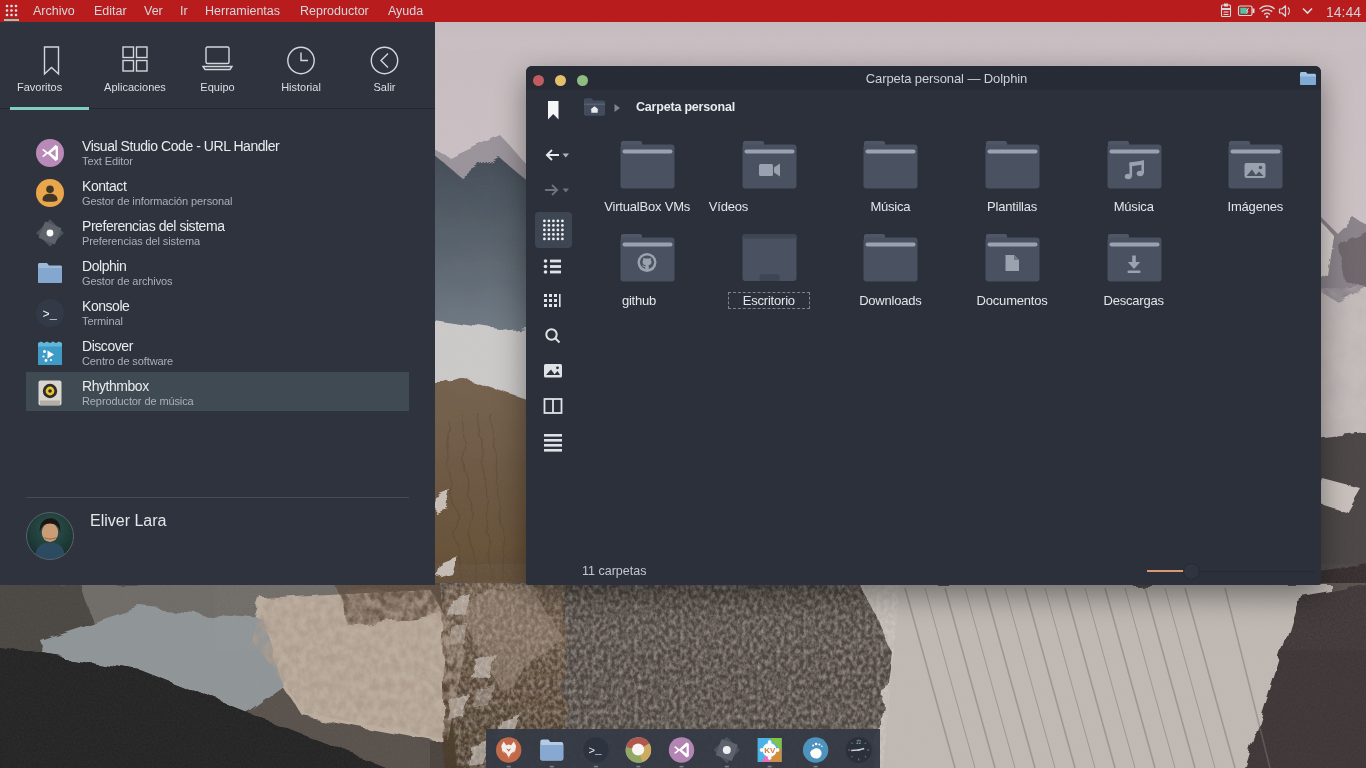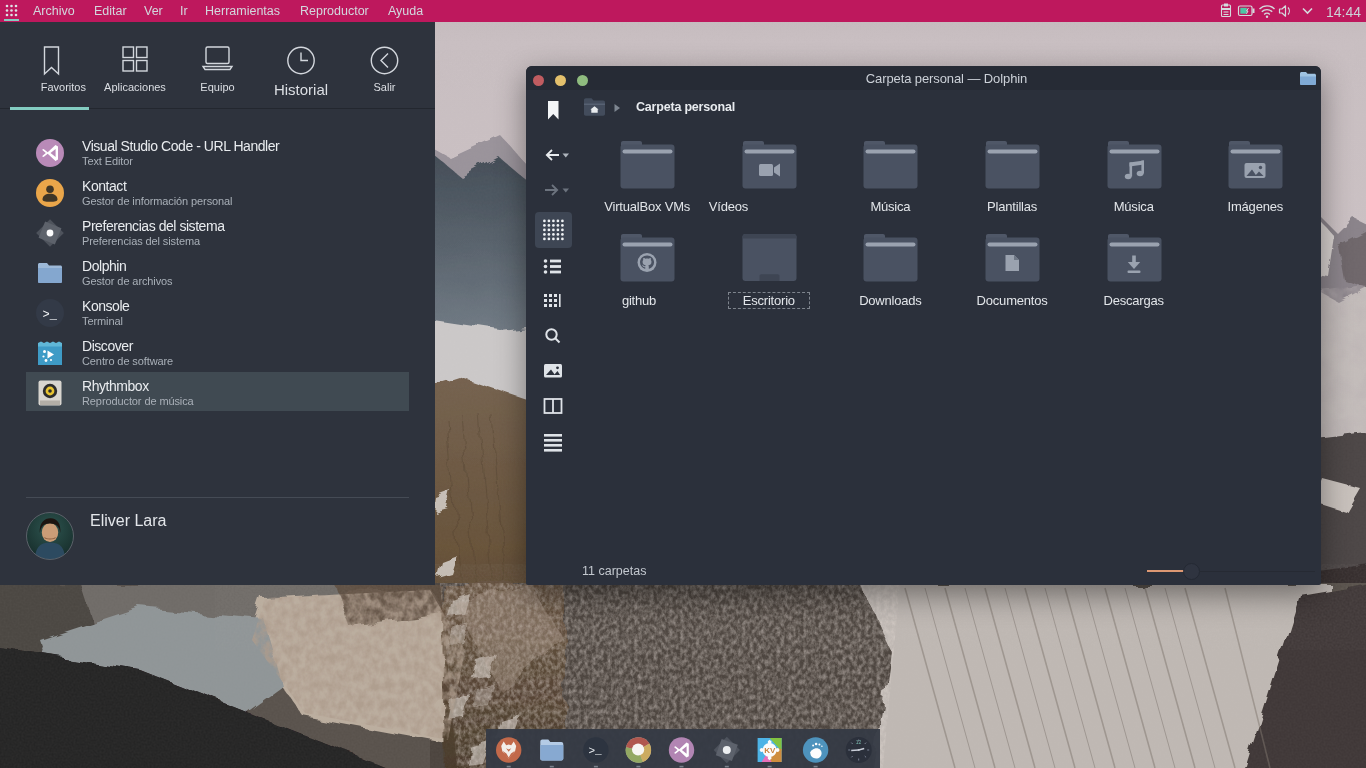--- a/index.html
+++ b/index.html
@@ -177,21 +177,21 @@
     <line x1="1085" y1="588" x2="1135" y2="768"></line>
     <line x1="1125" y1="588" x2="1175" y2="768"></line>
     <line x1="1165" y1="588" x2="1215" y2="768"></line>
   </g>
 
   <rect x="430" y="22" width="936" height="60" filter="url(#grain)" opacity="0.05"></rect>
   <rect x="320" y="100" width="1046" height="500" filter="url(#grain)" opacity="0.10"></rect>
   <rect x="0" y="583" width="1366" height="185" filter="url(#grain)" opacity="0.16"></rect>
 </svg>
 
-<div class="abs" id="menubar" style="left:0;top:0;width:1366px;height:22px;background:#be185d;color:#d3d8de;font-size:12.5px;">
+<div class="abs" id="menubar" style="left:0;top:0;width:1366px;height:22px;background:#b91c1c;color:#d3d8de;font-size:12.5px;">
   <svg class="abs" width="13" height="13" viewBox="0 0 13 13" style="left:5px;top:4px">
     <g fill="#dfe3e8">
       <circle cx="2" cy="2" r="1.3"></circle>
         <circle cx="6.5" cy="2" r="1.3"></circle>
         <circle cx="11" cy="2" r="1.3"></circle>
       <circle cx="2" cy="6.5" r="1.3"></circle>
         <circle cx="6.5" cy="6.5" r="1.3"></circle>
         <circle cx="11" cy="6.5" r="1.3"></circle>
       <circle cx="2" cy="11" r="1.3"></circle>
         <circle cx="6.5" cy="11" r="1.3"></circle>
@@ -259,24 +259,24 @@
       <g>
         <circle cx="301" cy="38.5" r="13.2"></circle>
         <path d="M301,30.5 V38.5 H308"></path>
       </g>
       <g>
         <circle cx="384.5" cy="38.5" r="13.2"></circle>
         <path d="M388,31.5 L381,38.5 L388,45.5"></path>
       </g>
     </g>
   </svg>
-  <div class="abs" style="left:17px;top:59px;width:69px;height:14px;text-align:right;font-size:11px;color:#dcdfe4">Favoritos</div>
+  <div class="abs" style="left:17px;top:59px;width:69px;height:14px;text-align:left;font-size:11px;color:#dcdfe4">Favoritos</div>
   <div class="abs" style="left:95px;top:59px;width:80px;height:14px;text-align:center;font-size:11px;color:#dcdfe4">Aplicaciones</div>
   <div class="abs" style="left:182px;top:59px;width:71px;height:14px;text-align:center;font-size:11px;color:#dcdfe4">Equipo</div>
-  <div class="abs" style="left:263px;top:59px;width:76px;height:14px;text-align:center;font-size:15px;color:#dcdfe4">Historial</div>
+  <div class="abs" style="left:263px;top:59px;width:76px;height:14px;text-align:center;font-size:11px;color:#dcdfe4">Historial</div>
   <div class="abs" style="left:355px;top:59px;width:59px;height:14px;text-align:center;font-size:11px;color:#dcdfe4">Salir</div>
   <div class="abs" style="left:0;top:86px;width:435px;height:1px;background:#23272f"></div>
   <div class="abs" style="left:10px;top:85px;width:79px;height:2.5px;background:#83ccc1"></div>
 
   <div class="abs" style="left:26px;top:350px;width:383px;height:39px;background:#404a52"></div>
 
   <svg class="abs" width="30" height="30" viewBox="0 0 30 30" style="left:35px;top:116px">
     <circle cx="15" cy="15" r="14" fill="#b98ab8"></circle>
     <path d="M20.5,7 L12.7,14.2 L8.6,11 L7,11.8 L10.8,15 L7,18.2 L8.6,19 L12.7,15.8 L20.5,23 L23,21.6 V8.4 Z M20.6,11.1 V18.9 L15.5,15 Z" fill="#fff"></path>
   </svg>

